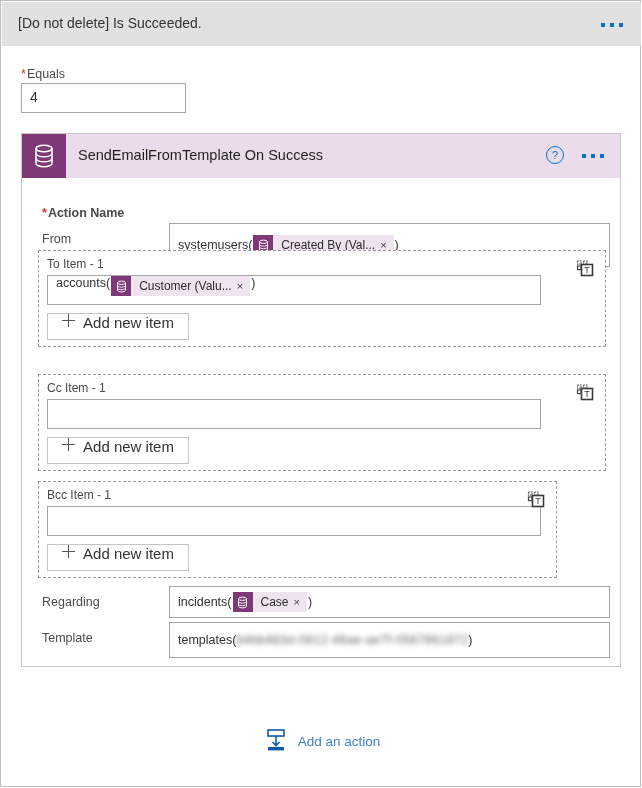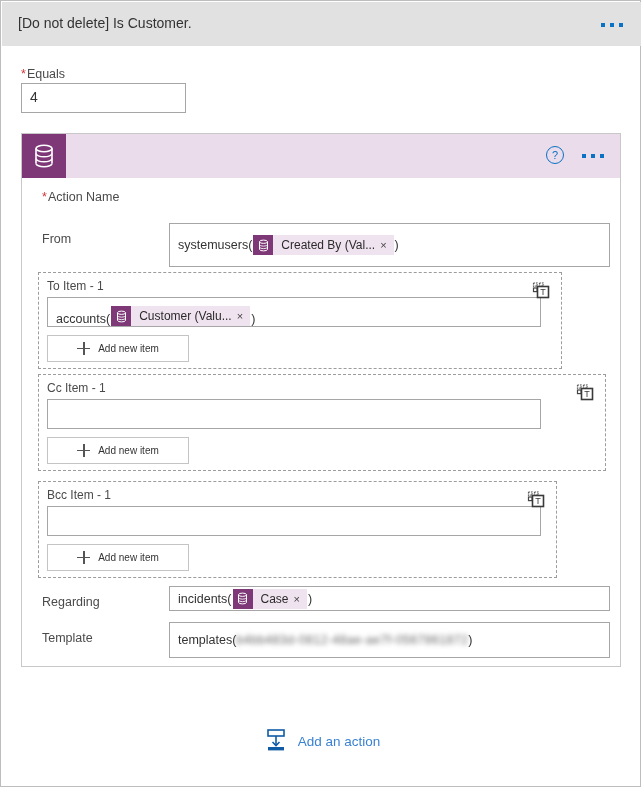--- a/index.html
+++ b/index.html
@@ -113,28 +113,28 @@
   .group{
     position:absolute;border:1px dashed #9c9c9c;background:#fff;
     box-sizing:border-box;
   }
   .group-label{
     position:absolute;left:8px;top:6px;font-size:12px;color:#4a4a4a;
   }
   .group-input{
     position:absolute;left:8px;top:24px;width:494px;height:30px;
     border:1px solid #a6a6a6;background:#fff;box-sizing:border-box;
-    display:flex;align-items:flex-end;padding-left:8px;
+    display:flex;align-items:flex-start;padding-left:8px;
     font-size:12.5px;color:#333;white-space:nowrap;
   }
   .addnew{
     position:absolute;left:8px;top:62px;width:142px;height:27px;
     border:1px solid #c4c4c4;background:#fff;box-sizing:border-box;
-    display:flex;align-items:center;justify-content:center;gap:8px;
-    font-size:10px;color:#333;cursor:pointer;
+    display:flex;justify-content:center;gap:8px;
+    font-size:15px;color:#333;cursor:pointer;
   }
   .plus{position:relative;width:13px;height:13px;flex:0 0 auto;}
   .plus:before,.plus:after{
     content:"";position:absolute;background:#555;
   }
   .plus:before{left:0;top:6px;width:13px;height:1.3px;}
   .plus:after{top:0;left:6px;height:13px;width:1.3px;}
   .del-ic{
     position:absolute;right:10px;top:8px;width:20px;height:20px;cursor:pointer;
   }
@@ -153,21 +153,21 @@
     color:#6a6a6a;
     letter-spacing:.3px;
   }
 </style>
 </head>
 <body>
 
 <div class="outer">
 
   <div class="titlebar">
-    <div class="title">[Do not delete] Is Customer.</div>
+    <div class="title">[Do not delete] Is Succeeded.</div>
     <div class="ellipsis">
       <i></i>
         <i></i>
         <i></i>
     </div>
   </div>
 
   <div class="equals-label">
     <span class="req">*</span><span>Equals</span>
   </div>
@@ -179,29 +179,30 @@
       <div class="card-icon">
         <svg width="22" height="24" viewBox="0 0 22 24">
           <ellipse cx="11" cy="4.5" rx="8" ry="3.3" fill="none" stroke="#fff" stroke-width="1.6"></ellipse>
           <path d="M3 4.5 L3 19.5" fill="none" stroke="#fff" stroke-width="1.6"></path>
           <path d="M19 4.5 L19 19.5" fill="none" stroke="#fff" stroke-width="1.6"></path>
           <path d="M3 19.5 a8 3.3 0 0 0 16 0" fill="none" stroke="#fff" stroke-width="1.6"></path>
           <path d="M3 9.5 a8 3.3 0 0 0 16 0" fill="none" stroke="#fff" stroke-width="1.4"></path>
           <path d="M3 14.5 a8 3.3 0 0 0 16 0" fill="none" stroke="#fff" stroke-width="1.4"></path>
         </svg>
       </div>
+      <div class="card-title">SendEmailFromTemplate On Success</div>
       <div class="help-icon">?</div>
       <div class="ellipsis">
         <i></i>
           <i></i>
           <i></i>
       </div>
     </div>
 
-    <div class="row-label" style="left:20px;top:56px;">
+    <div class="row-label" style="left:20px;top:72px;font-weight:bold;">
       <span class="req">*</span><span>Action Name</span>
     </div>
 
     <div class="row-label" style="left:20px;top:98px;">From</div>
     <div class="field" style="left:147px;top:89px;width:441px;height:44px;">
       <div class="field-inner">
         <span>systemusers(</span>
         <span class="chip">
           <span class="chip-ic">
             <svg width="11" height="13" viewBox="0 0 22 24">
@@ -213,21 +214,21 @@
               <path d="M3 15 a8 3.3 0 0 0 16 0" fill="none" stroke="#fff" stroke-width="1.7"></path>
             </svg>
           </span>
           <span class="chip-tx">Created By (Val...</span>
           <span class="chip-x">×</span>
         </span>
         <span>)</span>
       </div>
     </div>
 
-    <div class="group" style="left:16px;top:138px;width:524px;height:97px;">
+    <div class="group" style="left:16px;top:116px;width:568px;height:97px;">
       <div class="group-label">To Item - 1</div>
       <div class="group-input">
         <span>accounts(</span>
         <span class="chip">
           <span class="chip-ic">
             <svg width="11" height="13" viewBox="0 0 22 24">
               <ellipse cx="11" cy="4.5" rx="8" ry="3.3" fill="none" stroke="#fff" stroke-width="2"></ellipse>
               <path d="M3 4.5 L3 19.5" stroke="#fff" stroke-width="2" fill="none"></path>
               <path d="M19 4.5 L19 19.5" stroke="#fff" stroke-width="2" fill="none"></path>
               <path d="M3 19.5 a8 3.3 0 0 0 16 0" fill="none" stroke="#fff" stroke-width="2"></path>
@@ -285,21 +286,21 @@
           <rect x="2.5" y="2" width="3.6" height="3.2" fill="none" stroke="#444" stroke-width="1.2" stroke-dasharray="1.4 1"></rect>
           <rect x="8.5" y="2" width="3.6" height="3.2" fill="none" stroke="#444" stroke-width="1.2" stroke-dasharray="1.4 1"></rect>
           <rect x="2.5" y="7" width="3.6" height="3.6" fill="none" stroke="#444" stroke-width="1.2"></rect>
           <rect x="6.5" y="5.5" width="11" height="11" fill="#fff" stroke="#3a3a3a" stroke-width="1.6"></rect>
           <text x="12" y="14.2" font-size="9" font-family="Liberation Sans, sans-serif" text-anchor="middle" fill="#3a3a3a">T</text>
         </svg>
       </div>
     </div>
 
     <div class="row-label" style="left:20px;top:461px;">Regarding</div>
-    <div class="field" style="left:147px;top:452px;width:441px;height:25px;">
+    <div class="field" style="left:147px;top:452px;width:441px;height:32px;">
       <div class="field-inner">
         <span>incidents(</span>
         <span class="chip">
           <span class="chip-ic">
             <svg width="11" height="13" viewBox="0 0 22 24">
               <ellipse cx="11" cy="4.5" rx="8" ry="3.3" fill="none" stroke="#fff" stroke-width="2"></ellipse>
               <path d="M3 4.5 L3 19.5" stroke="#fff" stroke-width="2" fill="none"></path>
               <path d="M19 4.5 L19 19.5" stroke="#fff" stroke-width="2" fill="none"></path>
               <path d="M3 19.5 a8 3.3 0 0 0 16 0" fill="none" stroke="#fff" stroke-width="2"></path>
               <path d="M3 10 a8 3.3 0 0 0 16 0" fill="none" stroke="#fff" stroke-width="1.7"></path>

